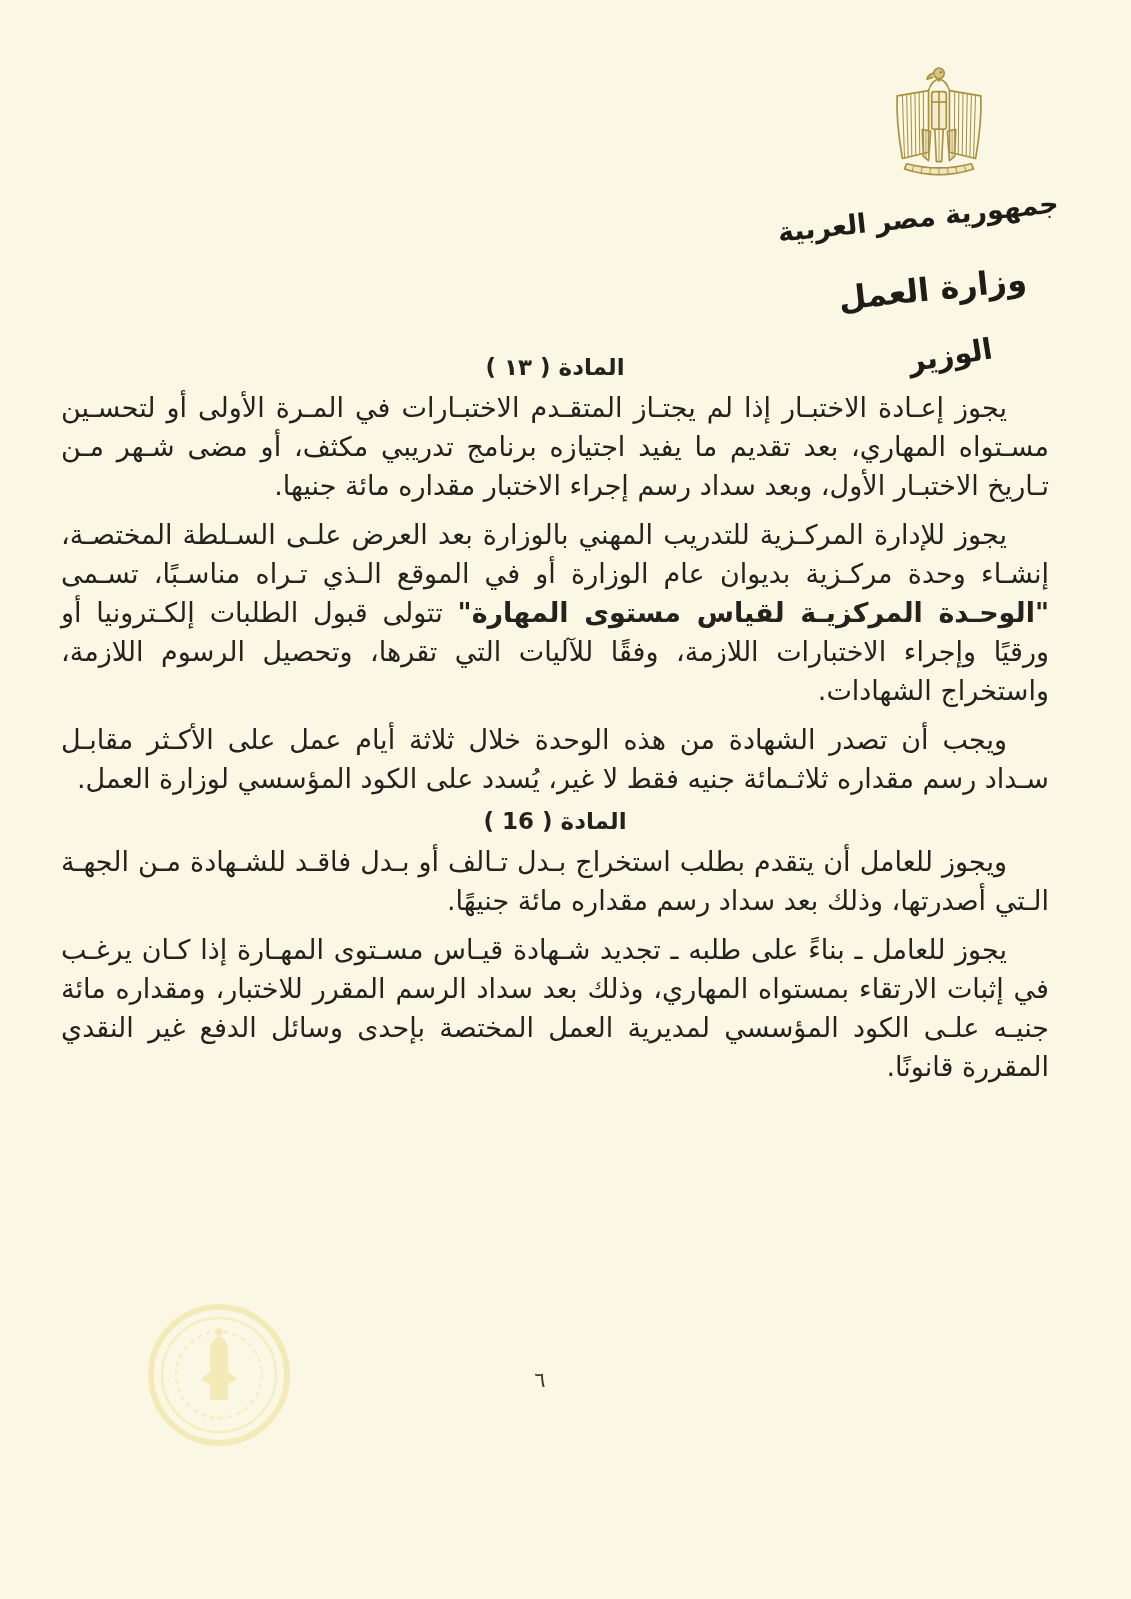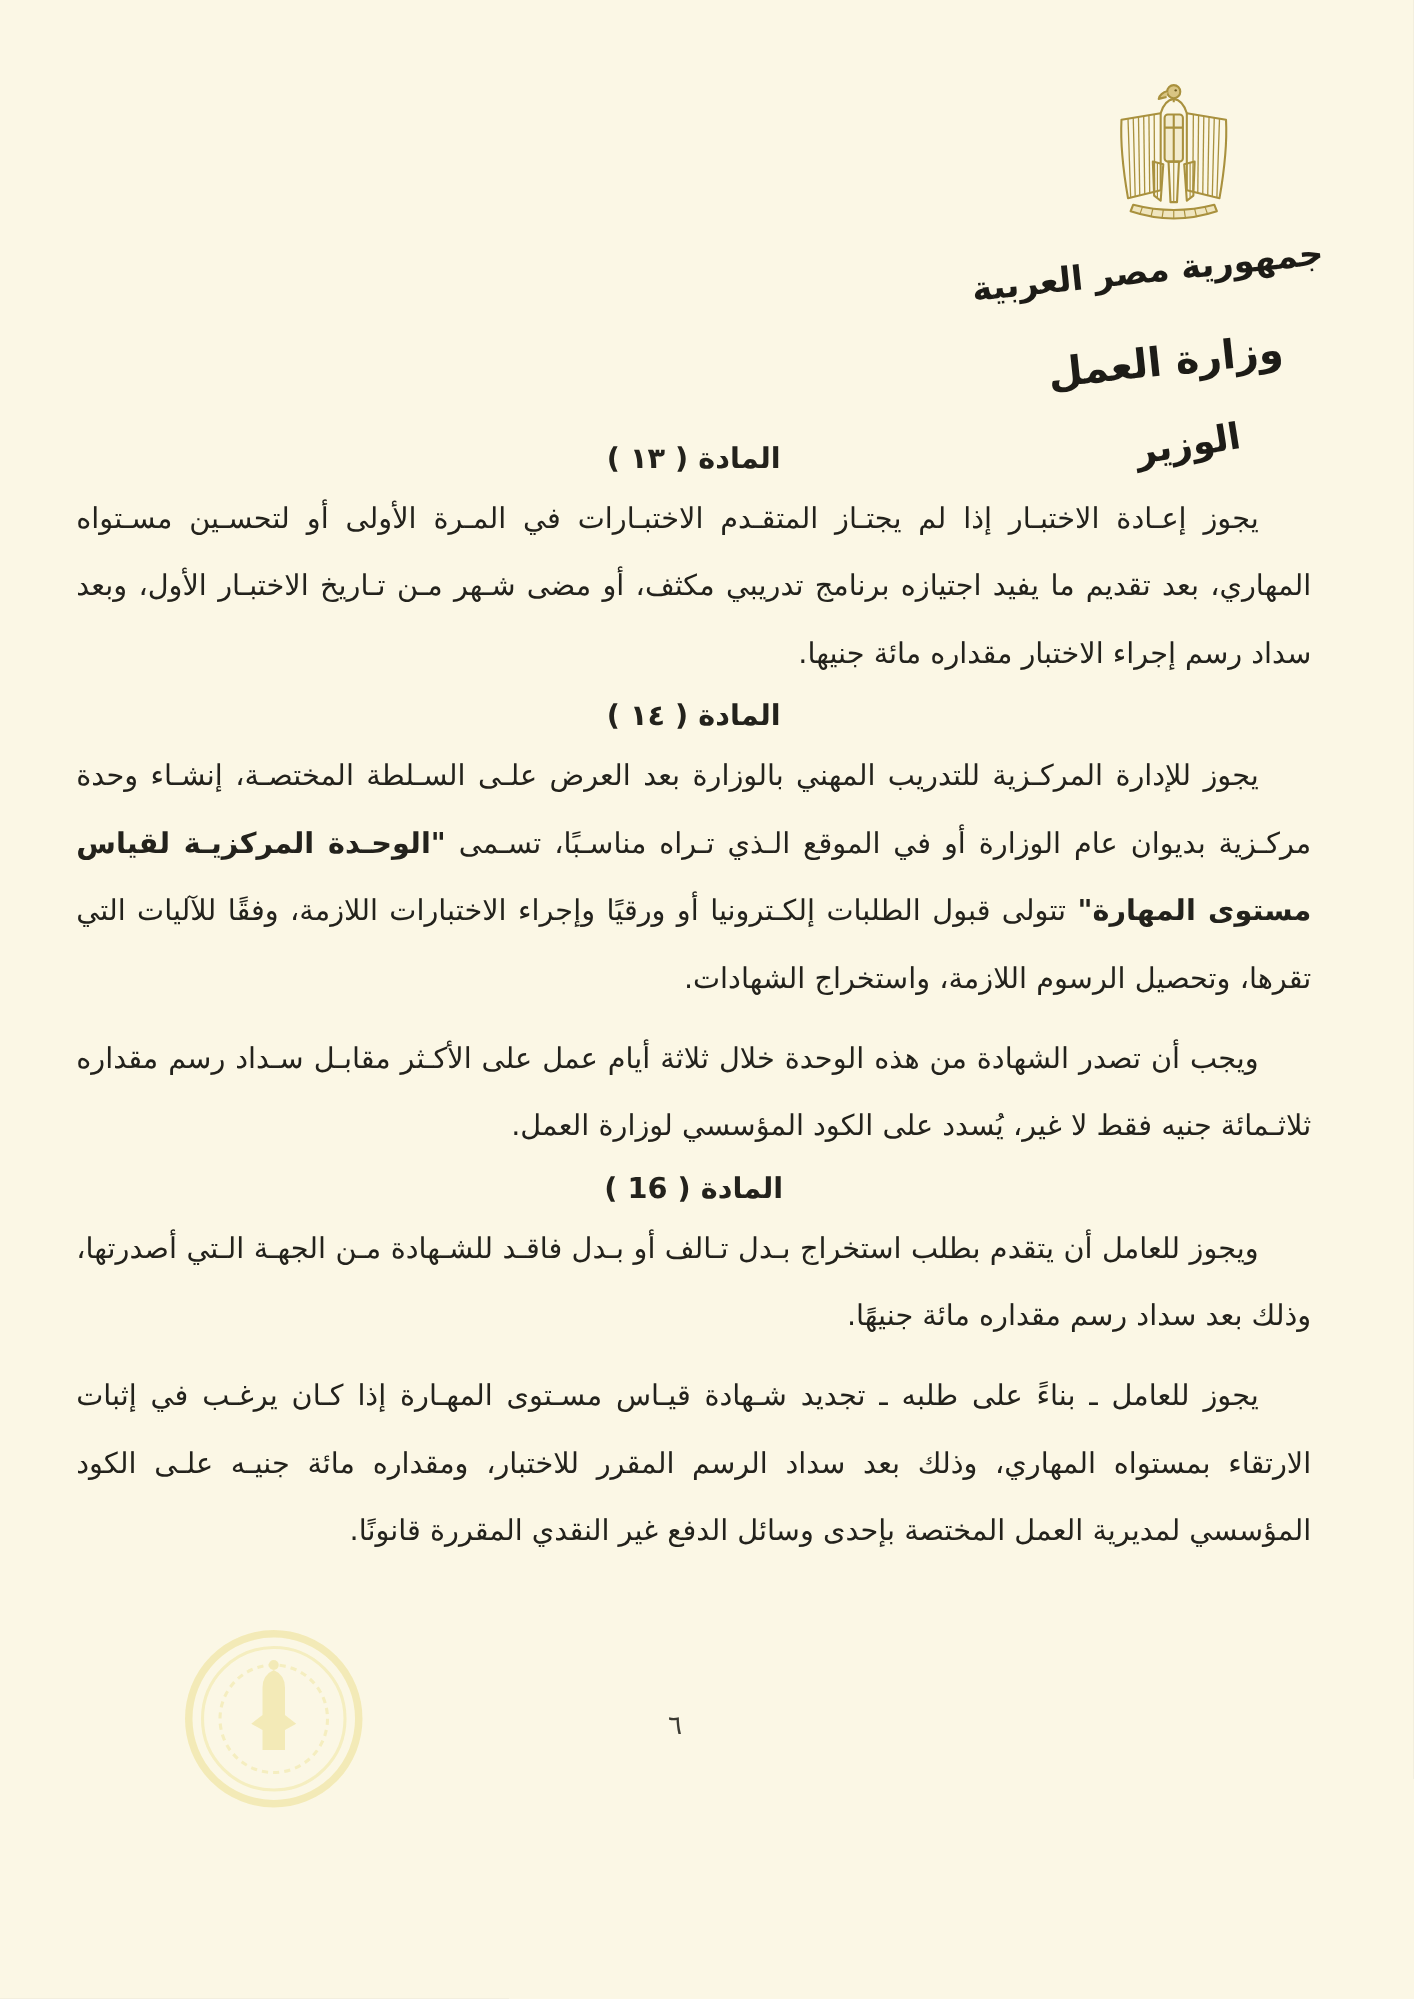--- a/index.html
+++ b/index.html
@@ -28,22 +28,22 @@
   .callig-office{top:338px;right:138px;font-size:29px;transform:rotate(-9deg);}
   
   .content{position:absolute;top:354px;right:82px;left:61px;}
   .article-title{
     font-size:23px;font-weight:bold;
     text-align:center;
     margin:10px 0 8px 0;
   }
   .article-title:first-child{margin-top:0;}
   .body-par{
-    font-size:23px;
-    line-height:54px;
+    font-size:27px;
+    line-height:39px;
     margin:4px 0 10px 0;
     text-align:justify;
     text-indent:42px;
   }
   .bold{font-weight:bold;}
   
   .seal{position:absolute;top:1302px;left:146px;width:146px;height:146px;opacity:.8;}
   
   .page-number{
     position:absolute;top:1368px;left:518px;width:44px;
@@ -110,21 +110,20 @@
 
   <div class="callig callig-country">جمهورية مصر العربية</div>
   <div class="callig callig-ministry">وزارة العمل</div>
   <div class="callig callig-office">الوزير</div>
 
   <main class="content">
 
     <h2 class="article-title">المادة ( ١٣ )</h2>
     <p class="body-par"><span>يجوز إعـادة الاختبـار إذا لم يجتـاز المتقـدم الاختبـارات في المـرة الأولى أو لتحسـين مسـتواه المهاري، بعد تقديم ما يفيد اجتيازه برنامج تدريبي مكثف، أو مضى شـهر مـن تـاريخ الاختبـار الأول، وبعد سداد رسم إجراء الاختبار مقداره مائة جنيها.</span></p>
 
-    <h2 class="article-title">المادة ( ١٤ )</h2>
     <p class="body-par"><span>يجوز للإدارة المركـزية للتدريب المهني بالوزارة بعد العرض علـى السـلطة المختصـة، إنشـاء وحدة مركـزية بديوان عام الوزارة أو في الموقع الـذي تـراه مناسـبًا، تسـمى </span><span class="bold">"الوحـدة المركزيـة لقياس مستوى المهارة"</span><span> تتولى قبول الطلبات إلكـترونيا أو ورقيًا وإجراء الاختبارات اللازمة، وفقًا للآليات التي تقرها، وتحصيل الرسوم اللازمة، واستخراج الشهادات.</span></p>
     <p class="body-par"><span>ويجب أن تصدر الشهادة من هذه الوحدة خلال ثلاثة أيام عمل على الأكـثر مقابـل سـداد رسم مقداره ثلاثـمائة جنيه فقط لا غير، يُسدد على الكود المؤسسي لوزارة العمل.</span></p>
 
     <h2 class="article-title">المادة ( 16 )</h2>
     <p class="body-par"><span>ويجوز للعامل أن يتقدم بطلب استخراج بـدل تـالف أو بـدل فاقـد للشـهادة مـن الجهـة الـتي أصدرتها، وذلك بعد سداد رسم مقداره مائة جنيهًا.</span></p>
     <p class="body-par"><span>يجوز للعامل ـ بناءً على طلبه ـ تجديد شـهادة قيـاس مسـتوى المهـارة إذا كـان يرغـب في إثبات الارتقاء بمستواه المهاري، وذلك بعد سداد الرسم المقرر للاختبار، ومقداره مائة جنيـه علـى الكود المؤسسي لمديرية العمل المختصة بإحدى وسائل الدفع غير النقدي المقررة قانونًا.</span></p>
 
   </main>
 
   <svg class="seal" viewBox="0 0 146 146" fill="none">

